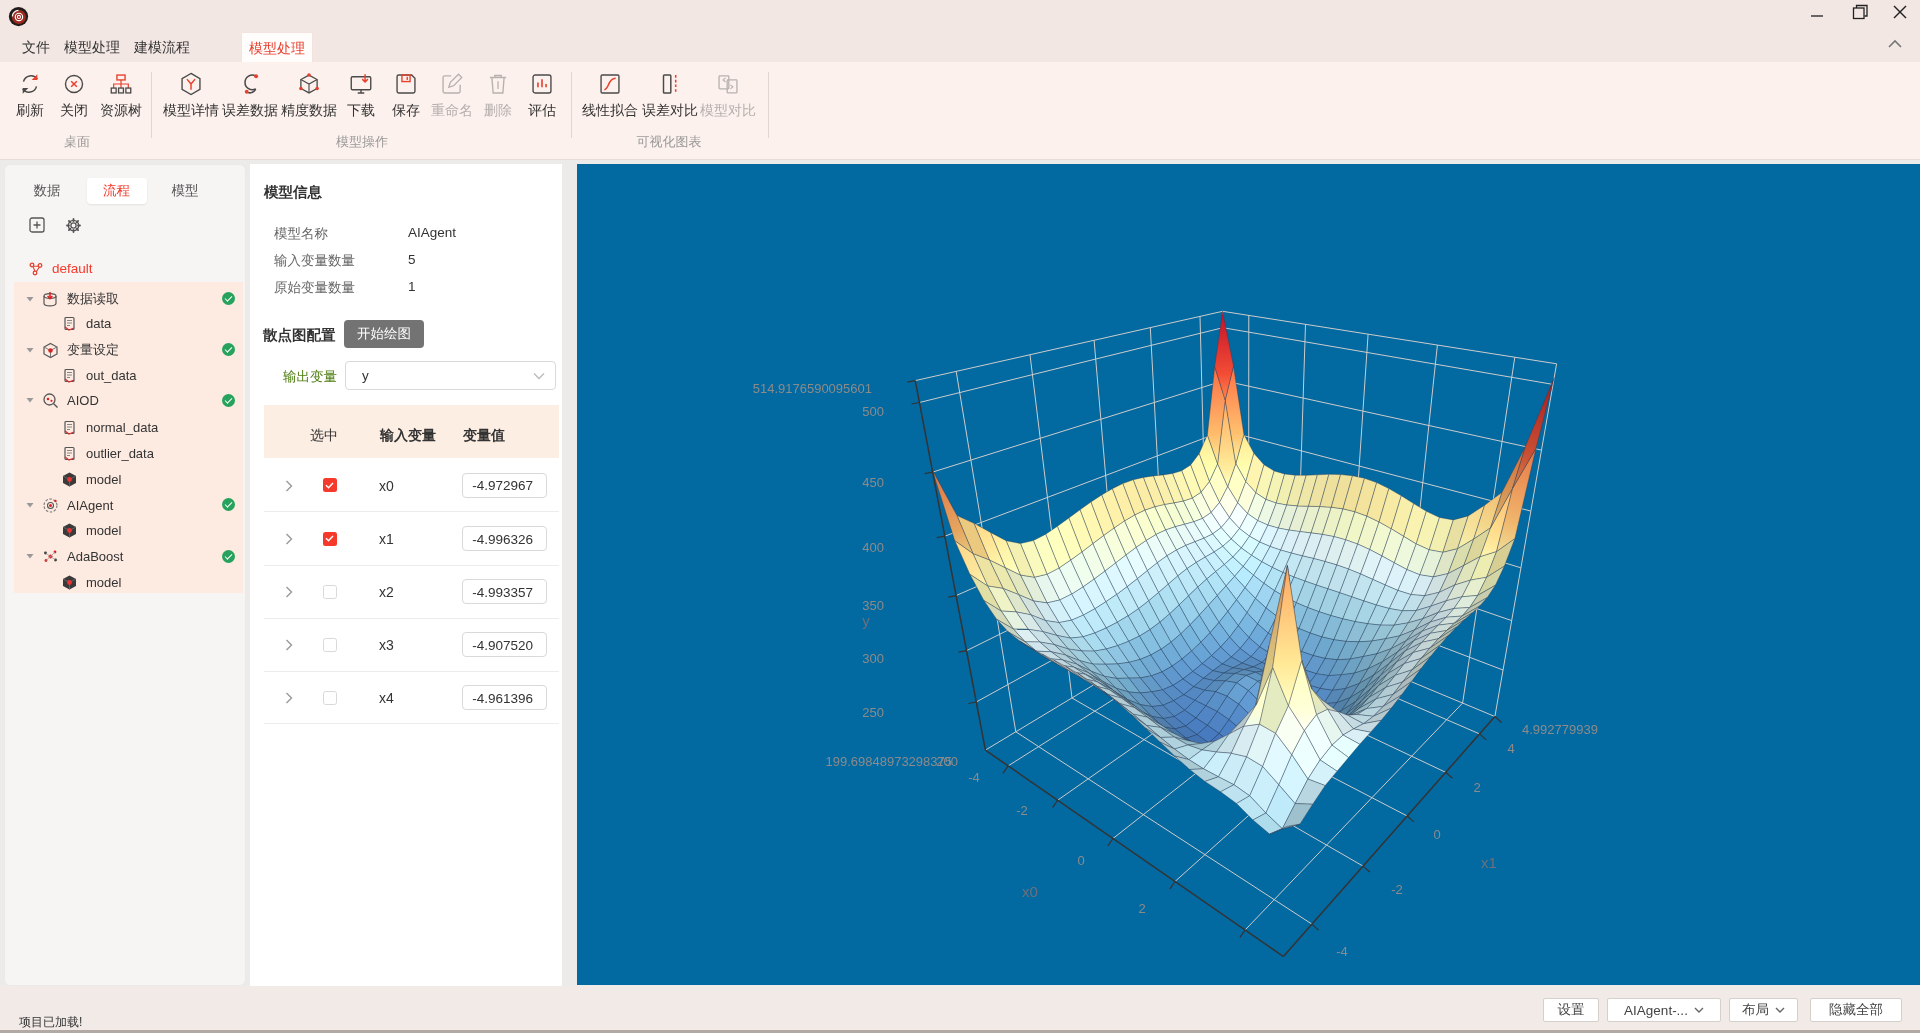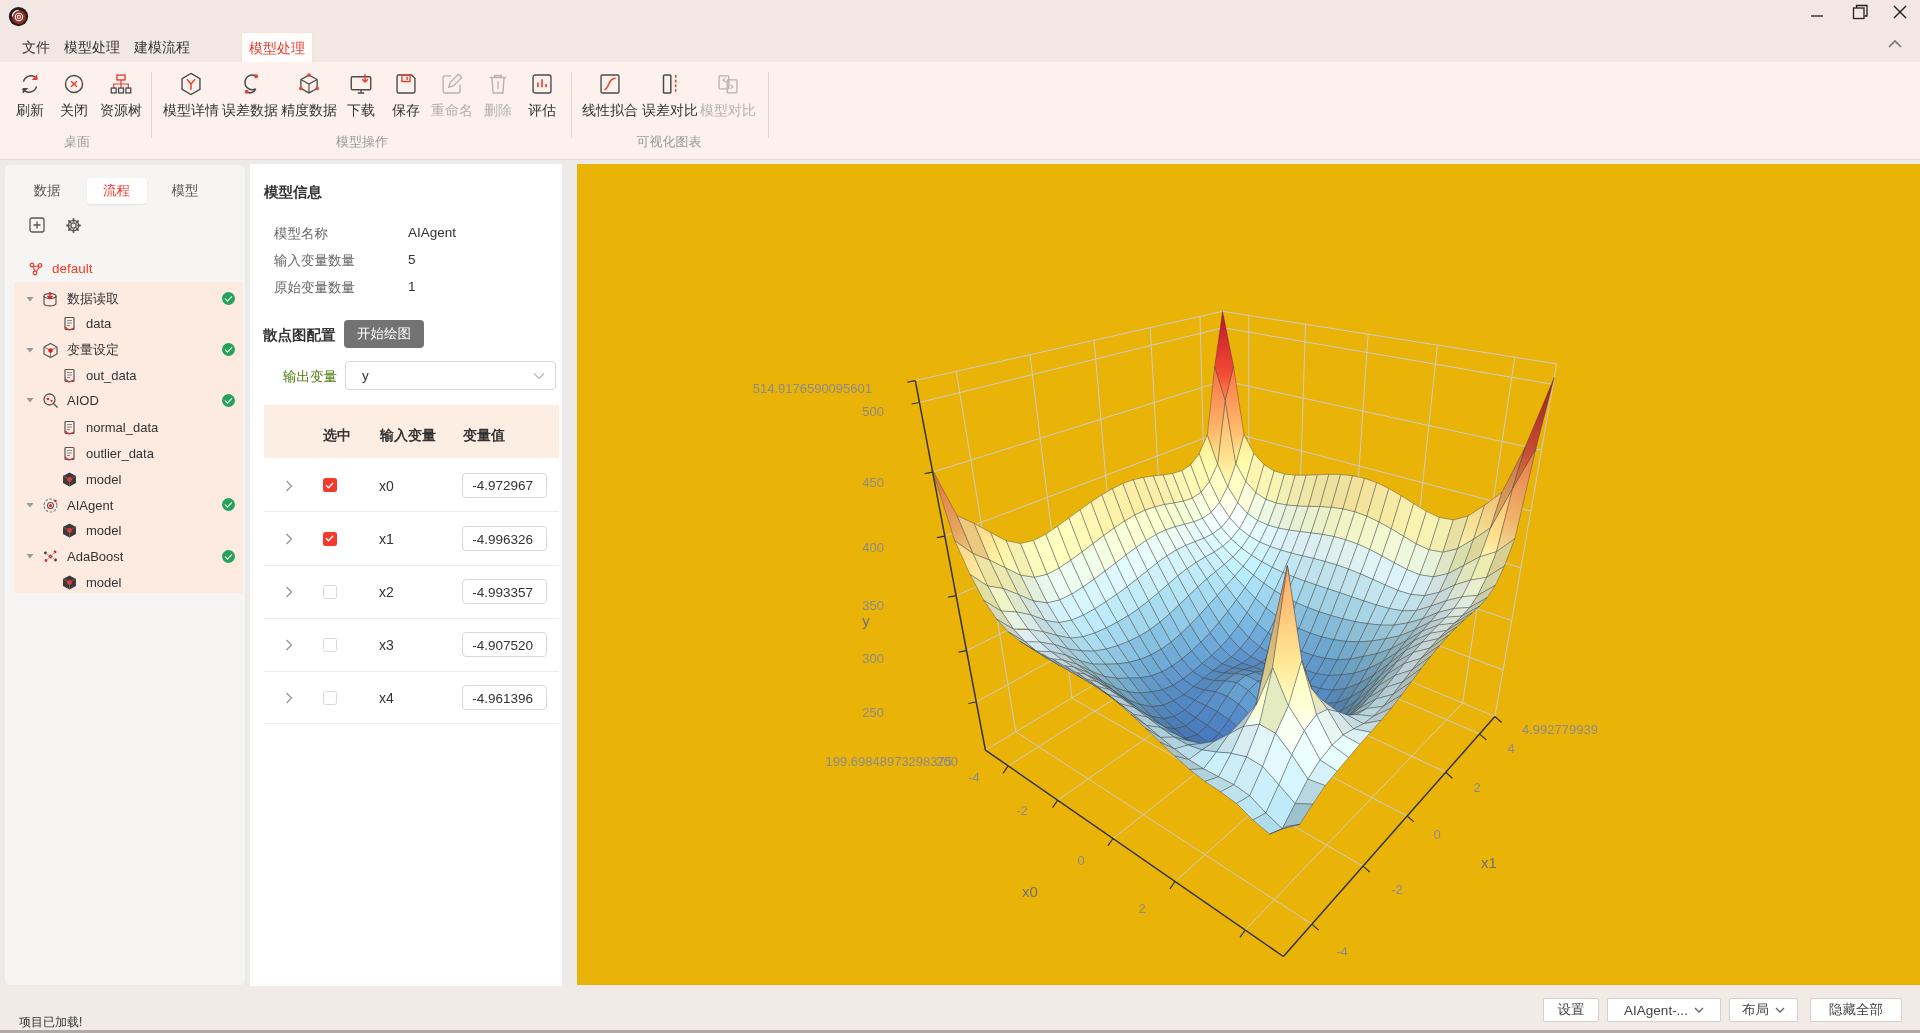--- a/index.html
+++ b/index.html
@@ -23,21 +23,21 @@
 .sb-tabs { position:absolute; left:0; top:13px; width:242px; height:26px; font-size:13.5px; color:#555; } .sb-tabs div { line-height:26px; }
 
 .sb-tabs .act { background:#fff; color:#f5392b; border-radius:4px; box-shadow:0 1px 2px rgba(0,0,0,0.08); }
 .sb-icons { position:absolute; left:24px; top:52px; display:flex; gap:20px; }
 .defrow { position:absolute; left:24px; top:96px; font-size:13.5px; color:#f5392b; display:flex; align-items:center; gap:9px; }
 .pinkblock { position:absolute; left:9px; top:117px; width:229px; height:311px; background:#fdebe2; }
 .trow { position:absolute; height:26px; display:flex; align-items:center; font-size:13px; color:#333; }
 .gcheck { position:absolute; width:13px; height:13px; border-radius:50%; background:#27a25c; }
 .gcheck:after { content:""; position:absolute; left:3.2px; top:3.8px; width:5.5px; height:2.8px; border-left:1.6px solid #fff; border-bottom:1.6px solid #fff; transform:rotate(-45deg); }
 .midpanel { position:absolute; left:250px; top:3px; width:312px; height:822px; background:#fff; }
-.chartpanel { position:absolute; left:577px; top:3px; width:1343px; height:821px; background:#eab308; }
+.chartpanel { position:absolute; left:577px; top:3px; width:1343px; height:821px; background:#0369a1; }
 .statusbar { position:absolute; left:0; top:986px; width:1920px; height:44px; background:#f1eae6; }
 .statusbar .msg { position:absolute; left:19px; top:28px; font-size:12px; color:#333; }
 .bottomline { position:absolute; left:0; top:1030px; width:1920px; height:3px; background:#b2a8a4; }
 .sbtn { position:absolute; top:12px; height:24px; background:#fff; border:1px solid #d6d0cc; border-radius:2px; font-size:13.5px; color:#444; text-align:center; display:flex; align-items:center; justify-content:center; gap:6px; }
 </style>
 </head>
 <body>
 <div class="titlebar">
   <svg class="logo" viewBox="0 0 24 24">
       <circle cx="12" cy="12" r="11" fill="#221d1b"></circle>
@@ -377,21 +377,21 @@
 <div style="position:absolute;left:158px;top:115px;font-size:13.5px;color:#333">1</div>
 <div style="position:absolute;left:13px;top:162px;font-size:14.5px;font-weight:bold;color:#333">散点图配置</div>
 <div style="position:absolute;left:94px;top:156px;width:80px;height:28px;background:#737373;border-radius:4px;color:#fff;font-size:13.5px;text-align:center;line-height:28px">开始绘图</div>
 <div style="position:absolute;left:33px;top:204px;font-size:13.5px;color:#4d7c0f">输出变量</div>
 <div style="position:absolute;left:94.5px;top:197px;width:211px;height:29px;border:1px solid #d9d9d9;border-radius:4px;background:#fff"></div>
 <div style="position:absolute;left:112px;top:204px;font-size:13.5px;color:#333">y</div>
 <svg style="position:absolute;left:283px;top:208px" width="12" height="8" viewBox="0 0 12 8" fill="none" stroke="#bbb" stroke-width="1.4">
         <path d="M1 1.5 L6 6.5 L11 1.5"></path>
       </svg>
 <div style="position:absolute;left:13.6px;top:240.7px;width:295.4px;height:53.3px;background:#fdeee4"></div>
-<div style="position:absolute;left:47px;top:263px;width:80px;text-align:center;font-size:14px;font-weight:bold;color:#333">选中</div>
+<div style="position:absolute;left:34px;top:263px;width:80px;text-align:center;font-size:14px;font-weight:normal;color:#333">选中</div>
 <div style="position:absolute;left:118px;top:263px;width:80px;text-align:center;font-size:14px;font-weight:bold;color:#333">输入变量</div>
 <div style="position:absolute;left:194px;top:263px;width:80px;text-align:center;font-size:14px;font-weight:bold;color:#333">变量值</div>
 <svg style="position:absolute;left:35px;top:316px" width="8" height="12" viewBox="0 0 8 12" fill="none" stroke="#999" stroke-width="1.4">
         <path d="M1.5 1 L6.5 6 L1.5 11"></path>
       </svg>
 <div style="position:absolute;left:72.8px;top:314px;width:14px;height:14px;background:#f5392b;border-radius:2.5px"></div>
 <svg style="position:absolute;left:75.3px;top:318px" width="9" height="7" viewBox="0 0 9 7" fill="none" stroke="#fff" stroke-width="1.5">
         <path d="M1 3.2 L3.5 5.7 L8 1"></path>
       </svg>
 <div style="position:absolute;left:129px;top:314px;width:40px;font-size:14px;color:#333">x0</div>

